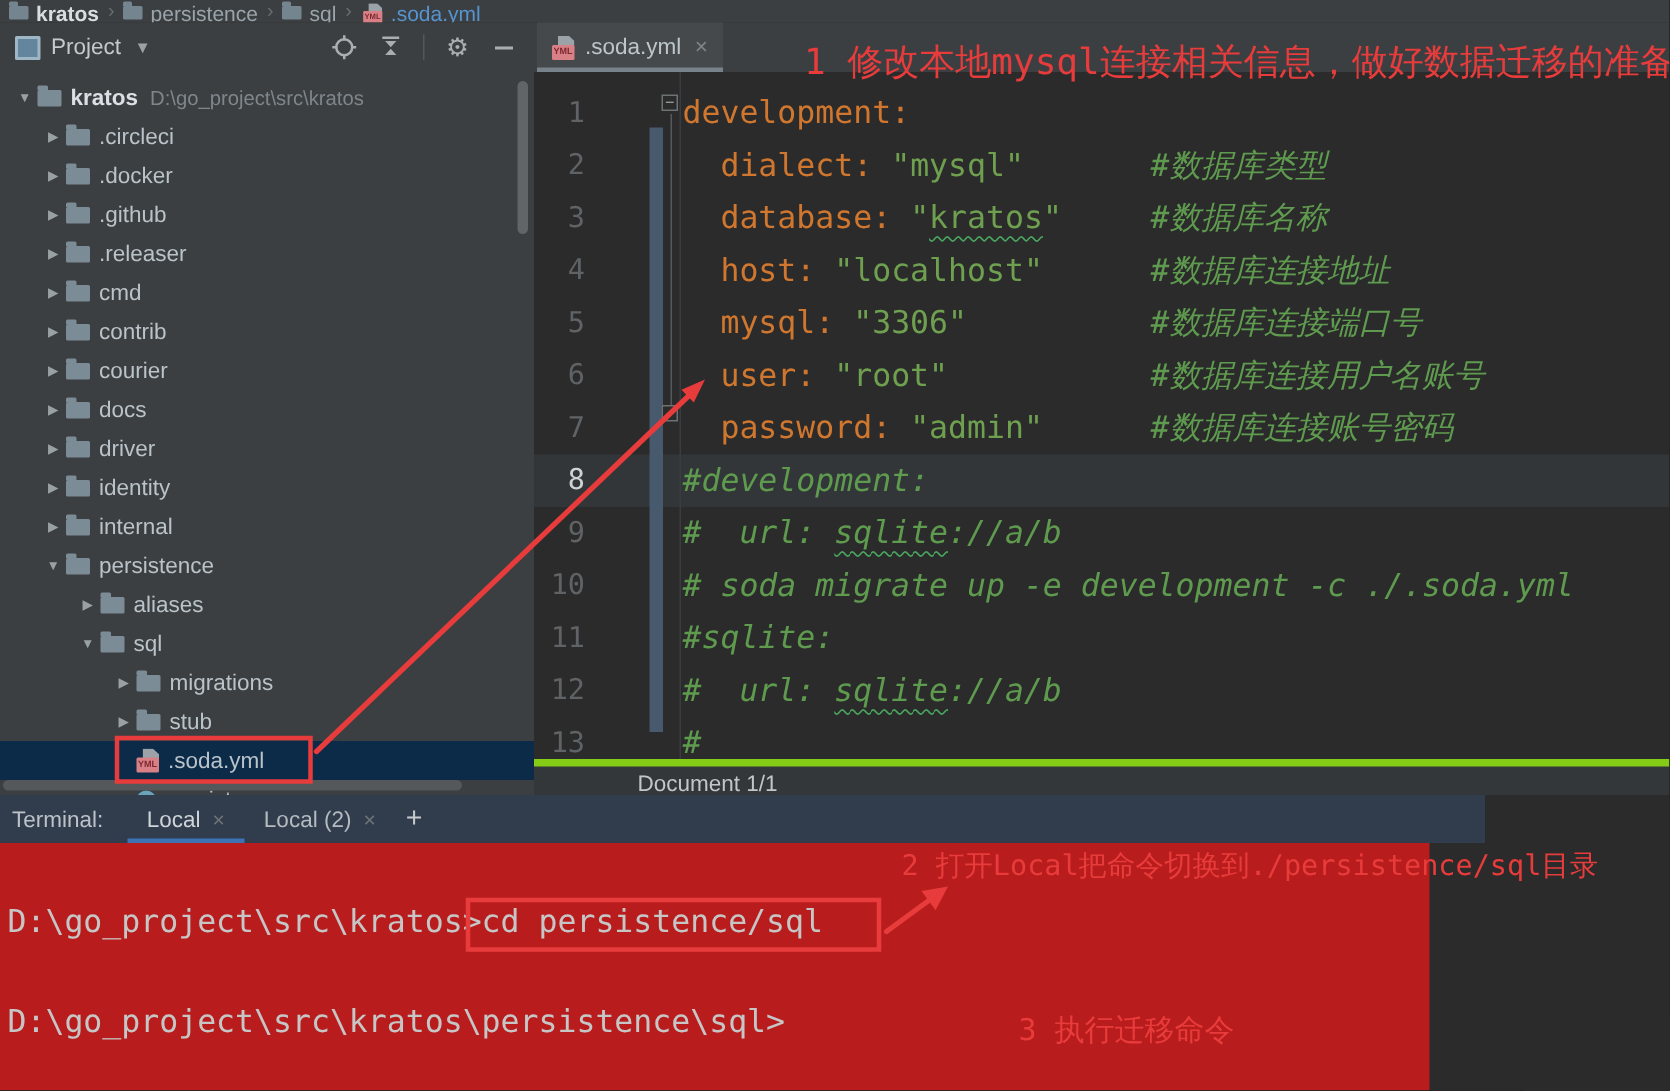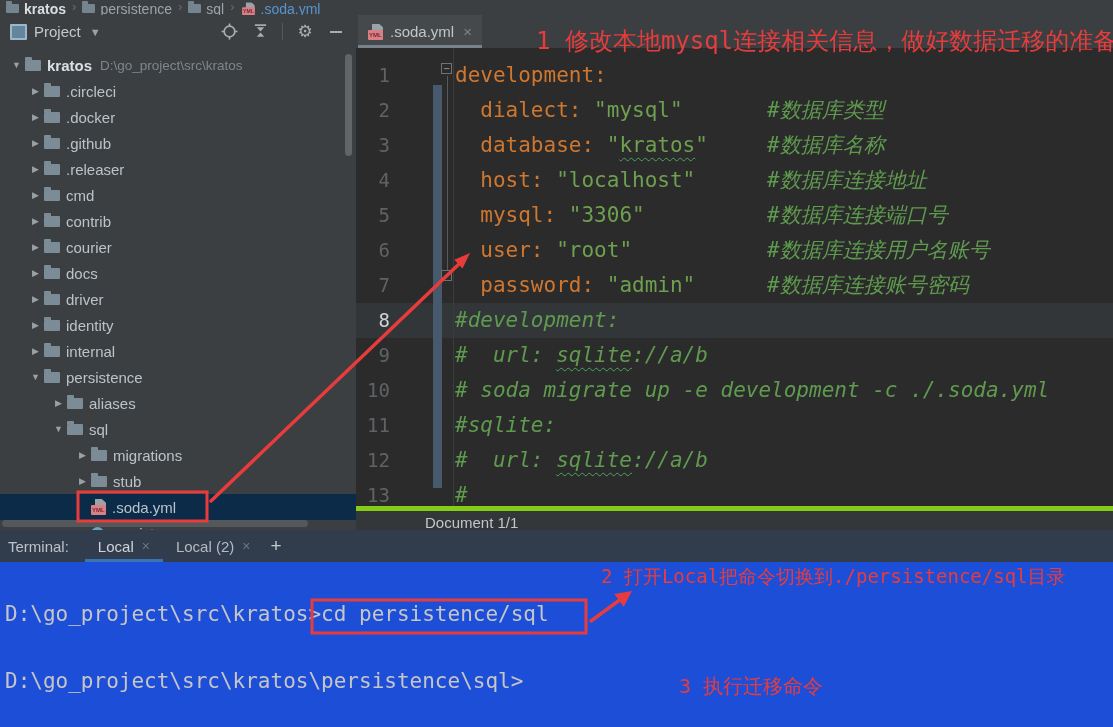--- a/index.html
+++ b/index.html
@@ -68,29 +68,29 @@
   .lcode{position:absolute;left:99px;top:0;white-space:pre;font-size:21px;color:#a9b7c6;}
   .lcomment{position:absolute;left:411px;top:0;white-space:pre;font-size:21px;}
   .sk{color:#d0772f;} .ss{color:#6ea050;}
   .sc{color:#5f9b4f;font-style:italic;}
   .wavy{text-decoration:underline;text-decoration-style:wavy;text-decoration-color:#49a65e;
       text-decoration-thickness:1px;text-underline-offset:5px;}
   .gutsep{position:absolute;left:97px;top:0;bottom:0;width:1px;background:#3a3d3f;}
   .docstatus{position:absolute;left:356px;top:506px;width:757px;height:24px;background:#343739;
       color:#c0c6ca;font-size:15px;line-height:24px;padding-left:69px;box-sizing:border-box;border-top:5px solid #84cc16;}
   
-  .thead{position:absolute;left:0;top:530px;width:1113px;height:32px;background:#313d4d;
+  .thead{position:absolute;left:0;top:530px;width:990px;height:32px;background:#313d4d;
       display:flex;align-items:center;padding-left:8px;box-sizing:border-box;font-size:15px;}
   .tlabel{color:#bcc2c7;margin-right:16px;}
   .ttab{position:relative;height:32px;display:flex;align-items:center;padding:0 13px;gap:8px;color:#b4babf;}
   .ttab.active{color:#ced4d8;}
   .ttab.active::after{content:"";position:absolute;left:0;right:0;bottom:0;height:3px;background:#3c73b5;}
   .ttab .x{color:#6f7578;font-size:14px;}
   .tplus{color:#c4c8ca;font-size:19px;margin-left:7px;}
-  .tbody{position:absolute;left:0;top:562px;width:1113px;height:165px;background:#1d4ed8;
+  .tbody{position:absolute;left:0;top:562px;width:953px;height:165px;background:#b91c1c;
       font-family:"DejaVu Sans Mono",monospace;font-size:21px;color:#c6c6c6;}
   .tline{position:absolute;left:5px;white-space:pre;}
   
   .overlay{position:absolute;left:0;top:0;width:1113px;height:727px;pointer-events:none;z-index:50;}
   .rnote{position:absolute;color:#e83c3c;font-family:"DejaVu Sans Mono",monospace;white-space:pre;z-index:51;}
   #note1{left:536px;top:25px;font-size:24px;}
   #note2{left:601px;top:564px;font-size:19px;}
   #note3{left:637px;top:673px;font-size:20px;margin-left:42px;}
 </style>
 </head>

